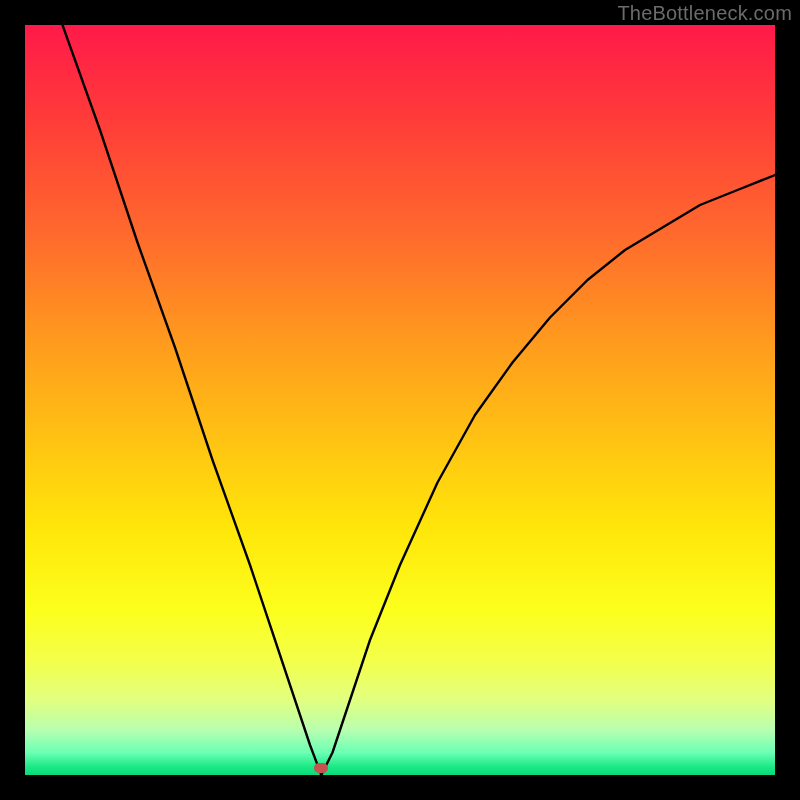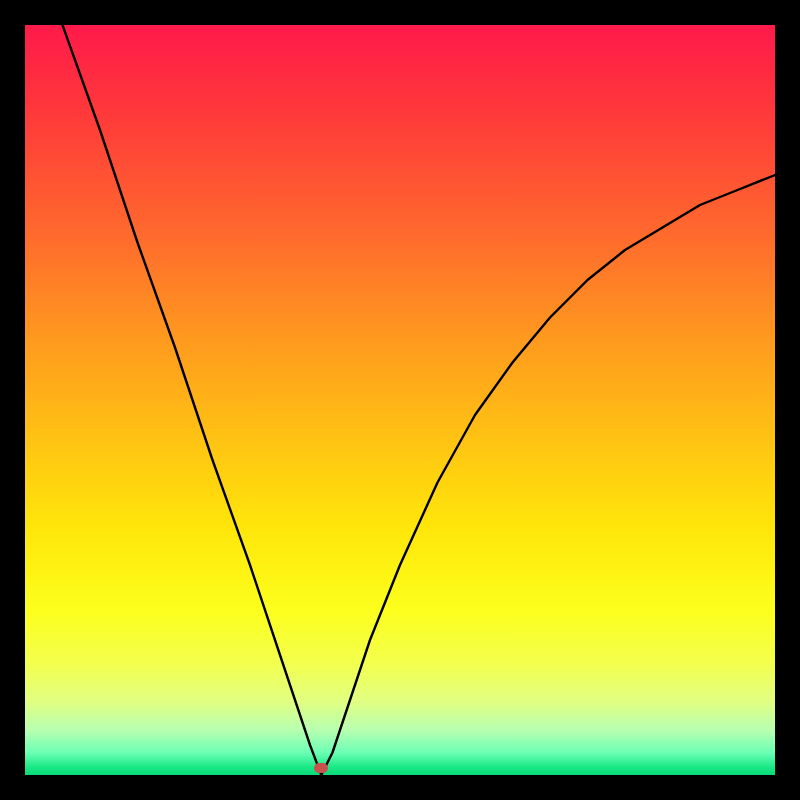--- a/index.html
+++ b/index.html
@@ -64,20 +64,21 @@
     color: #6b6b6b;
     font-size: 20px;
     letter-spacing: 0.2px;
     font-weight: 500;
   }
 </style>
 </head>
 <body>
 
 <div class="frame">
+  <div class="watermark">TheBottleneck.com</div>
   <div class="plot">
     <div class="grad"></div>
     <svg class="curve" viewBox="0 0 750 750" preserveAspectRatio="none">
       <path id="curve-path" fill="none" stroke="#000" stroke-width="2.4" stroke-linecap="round" stroke-linejoin="round" d="M 37.5 0.0 L 75.0 105.0 L 112.5 217.5 L 150.0 322.5 L 187.5 435.0 L 225.0 540.0 L 247.5 607.5 L 270.0 675.0 L 285.0 720.0 L 296.3 750.0 L 296.3 750.0 L 307.5 727.5 L 322.5 682.5 L 345.0 615.0 L 375.0 540.0 L 412.5 457.5 L 450.0 390.0 L 487.5 337.5 L 525.0 292.5 L 562.5 255.0 L 600.0 225.0 L 637.5 202.5 L 675.0 180.0 L 712.5 165.0 L 750.0 150.0 "></path>
     </svg>
     <div id="marker" class="marker" style="left: 39.5%; top: 99%;"></div>
   </div>
 </div>
 
 </body></html>

